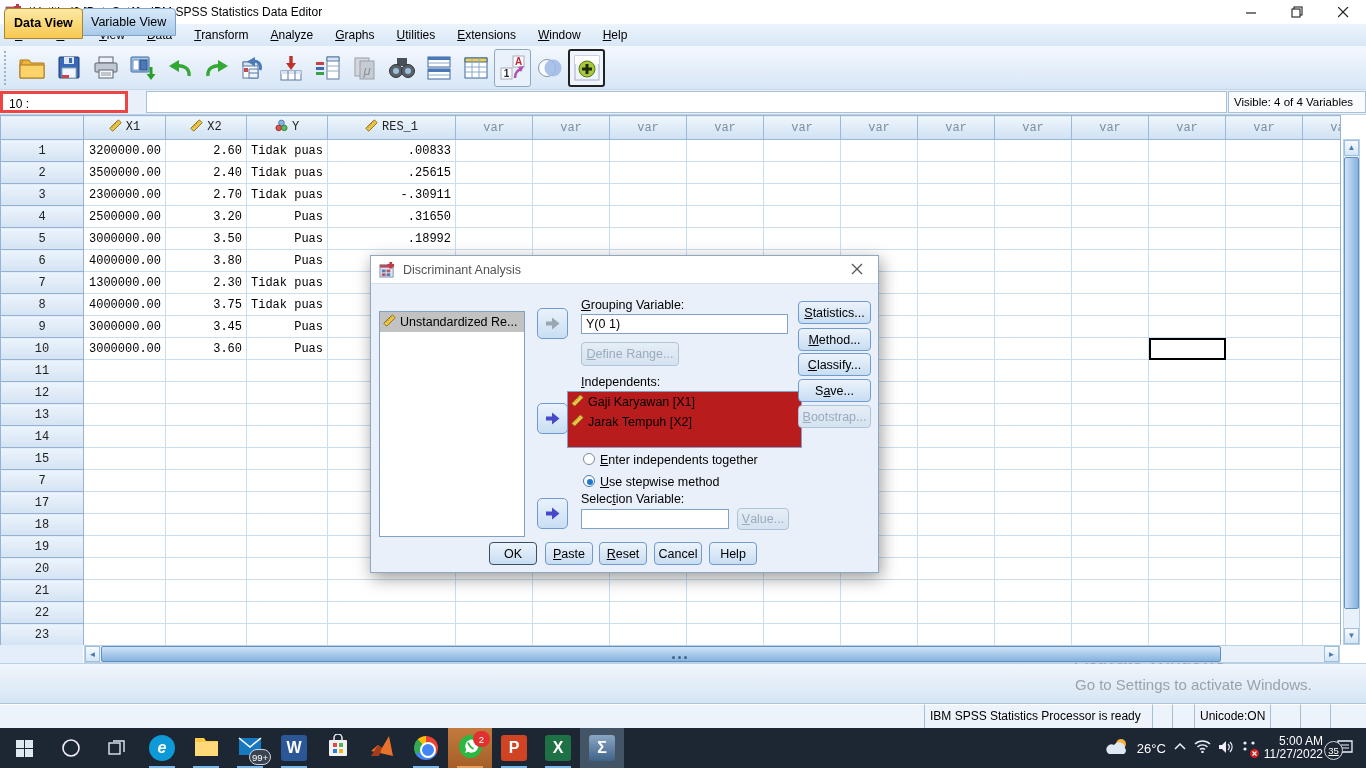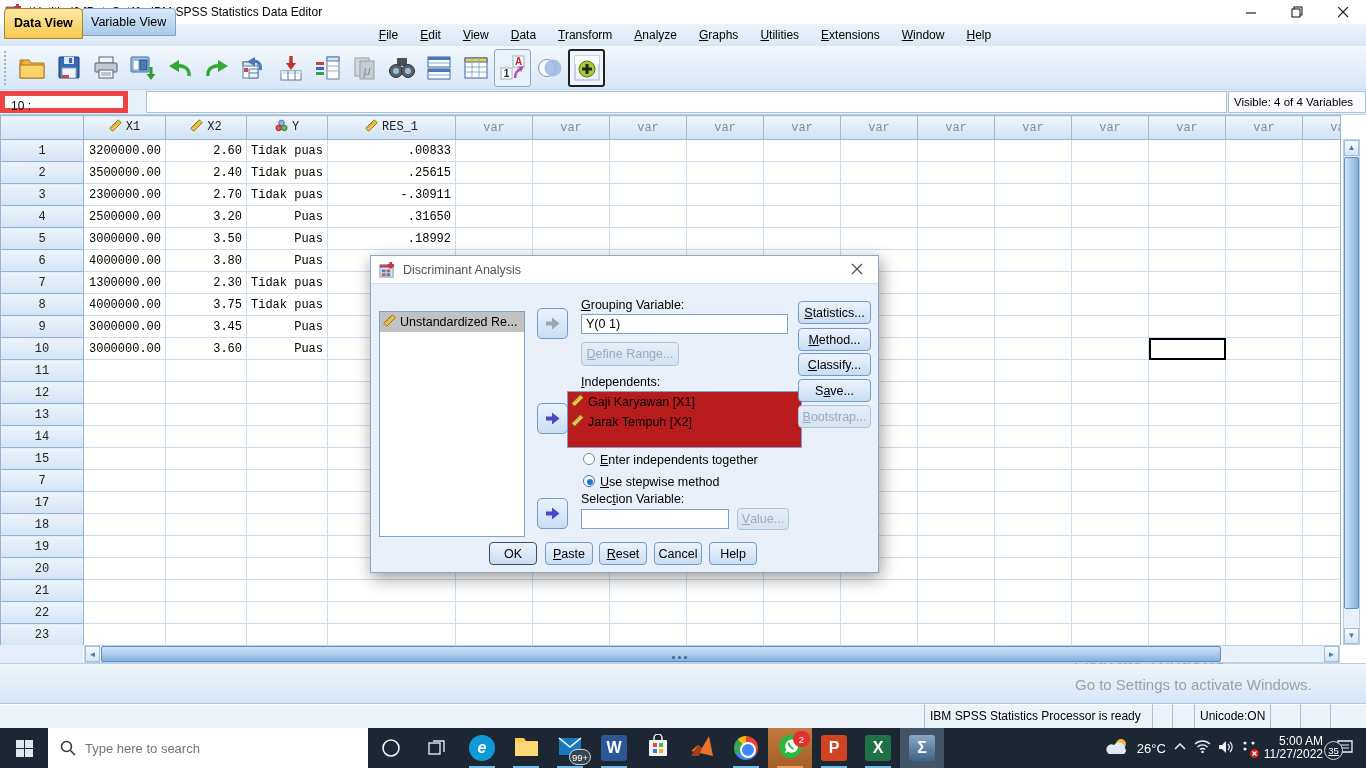--- a/index.html
+++ b/index.html
@@ -7,34 +7,34 @@
   .screen { position:relative; width:1366px; height:768px; background:#fff; overflow:hidden; }
 
   
   .titlebar { position:absolute; top:0; left:0; right:0; height:24px; background:#fff; display:flex; align-items:center; }
   .titlebar .ticon { margin-left:5px; width:17px; height:17px; }
   .titlebar .ttext { margin-left:6px; font-size:12px; color:#000; }
   .wincontrols { margin-left:auto; display:flex; }
   .wc { width:46px; height:24px; display:flex; align-items:center; justify-content:center; }
 
   
-  .menubar { position:absolute; top:24px; left:0; right:0; height:22px; background:linear-gradient(#ecf4fc,#d8e7f6); display:flex; align-items:center; padding-left:4px; font-size:12px;justify-content:center; }
+  .menubar { position:absolute; top:24px; left:0; right:0; height:22px; background:linear-gradient(#ecf4fc,#d8e7f6); display:flex; align-items:center; padding-left:4px; font-size:12px; }
   .menu-item { padding:3px 11px; color:#000; }
   .menu-item u { text-decoration:underline; }
 
   
   .toolbar { position:absolute; top:46px; left:0; right:0; height:44px; background:linear-gradient(#f3f8fd,#d7e6f6); border-bottom:1px solid #c4d6e8; display:flex; align-items:center; padding-left:4px; }
   .tb-handle { width:5px; height:34px; margin-right:4px; border-left:2px dotted #9ab4ce; }
   .tbtn { width:37px; height:38px; display:flex; align-items:center; justify-content:center; border-radius:3px; }
   .tbtn.framed { border:1px solid #8fa8c2; background:#e9f2fb; }
   .tbtn.pressed { border:2px solid #222; background:#eef5fc; }
 
   
   .cellref { position:absolute; top:90px; left:0; right:0; height:25px; background:#e8f0fa; border-bottom:1px solid #bcd0e4; }
-  .cr-field { position:absolute; left:0; top:1px; width:128px; height:22px; background:#fff; border:5px solid #ef4444; font-size:12px; padding:3px 0 0 6px; }
+  .cr-field { position:absolute; left:0; top:1px; width:128px; height:22px; background:#fff; border:3px solid #ef4444; font-size:12px; padding:3px 0 0 6px; }
   .cr-edit { position:absolute; left:146px; top:1px; width:1081px; height:22px; background:#fff; border:1px solid #a9c0d8; }
   .cr-visible { position:absolute; left:1228px; top:1px; width:138px; height:22px; background:#f9fbfe; border:1px solid #a9c0d8; font-size:11.5px; padding:4px 0 0 5px; white-space:nowrap; }
 
   
   .gridwrap { position:absolute; top:115px; left:0; width:1341px; height:530px; overflow:hidden; background:#fff; border-right:1px solid #9ab4cf;font-family:Liberation Mono, monospace; }
   table.grid { border-collapse:collapse; table-layout:fixed; width:1379px; }
   table.grid th, table.grid td { font-size:12px; font-weight:normal; overflow:hidden; white-space:nowrap; }
   table.grid tr { height:22px; }
   table.grid tr.hdr { height:24px; }
   .ch { background:linear-gradient(#eff6fd,#cfe1f2); border:1px solid #9cb8d6; color:#222; text-align:center; }
@@ -948,27 +948,20 @@
   </div>
 
   <div class="taskbar">
     <div class="tk-start">
       <svg width="17" height="17" viewBox="0 0 17 17">
           <rect x="0" y="0" width="8" height="8" fill="#dfe7ef"></rect>
           <rect x="9" y="0" width="8" height="8" fill="#dfe7ef"></rect>
           <rect x="0" y="9" width="8" height="8" fill="#dfe7ef"></rect>
           <rect x="9" y="9" width="8" height="8" fill="#dfe7ef"></rect>
         </svg>
-    </div>
-    <div class="tk-search">
-      <svg width="16" height="16" viewBox="0 0 16 16">
-          <circle cx="6.5" cy="6.5" r="5" fill="none" stroke="#333" stroke-width="1.5"></circle>
-          <line x1="10.5" y1="10.5" x2="15" y2="15" stroke="#333" stroke-width="1.5"></line>
-        </svg>
-      <input placeholder="Type here to search" style="">
     </div>
     <div class="tk-btn">
         <svg width="20" height="20">
           <circle cx="10" cy="10" r="8" fill="none" stroke="#eef" stroke-width="1.6"></circle>
         </svg>
       </div>
     <div class="tk-btn">
         <svg width="18" height="18" viewBox="0 0 18 18">
           <rect x="1" y="4" width="11" height="11" fill="none" stroke="#dfe7ef" stroke-width="1.4"></rect>
           <path d="M5 2h11v11" fill="none" stroke="#dfe7ef" stroke-width="1.4"></path>

